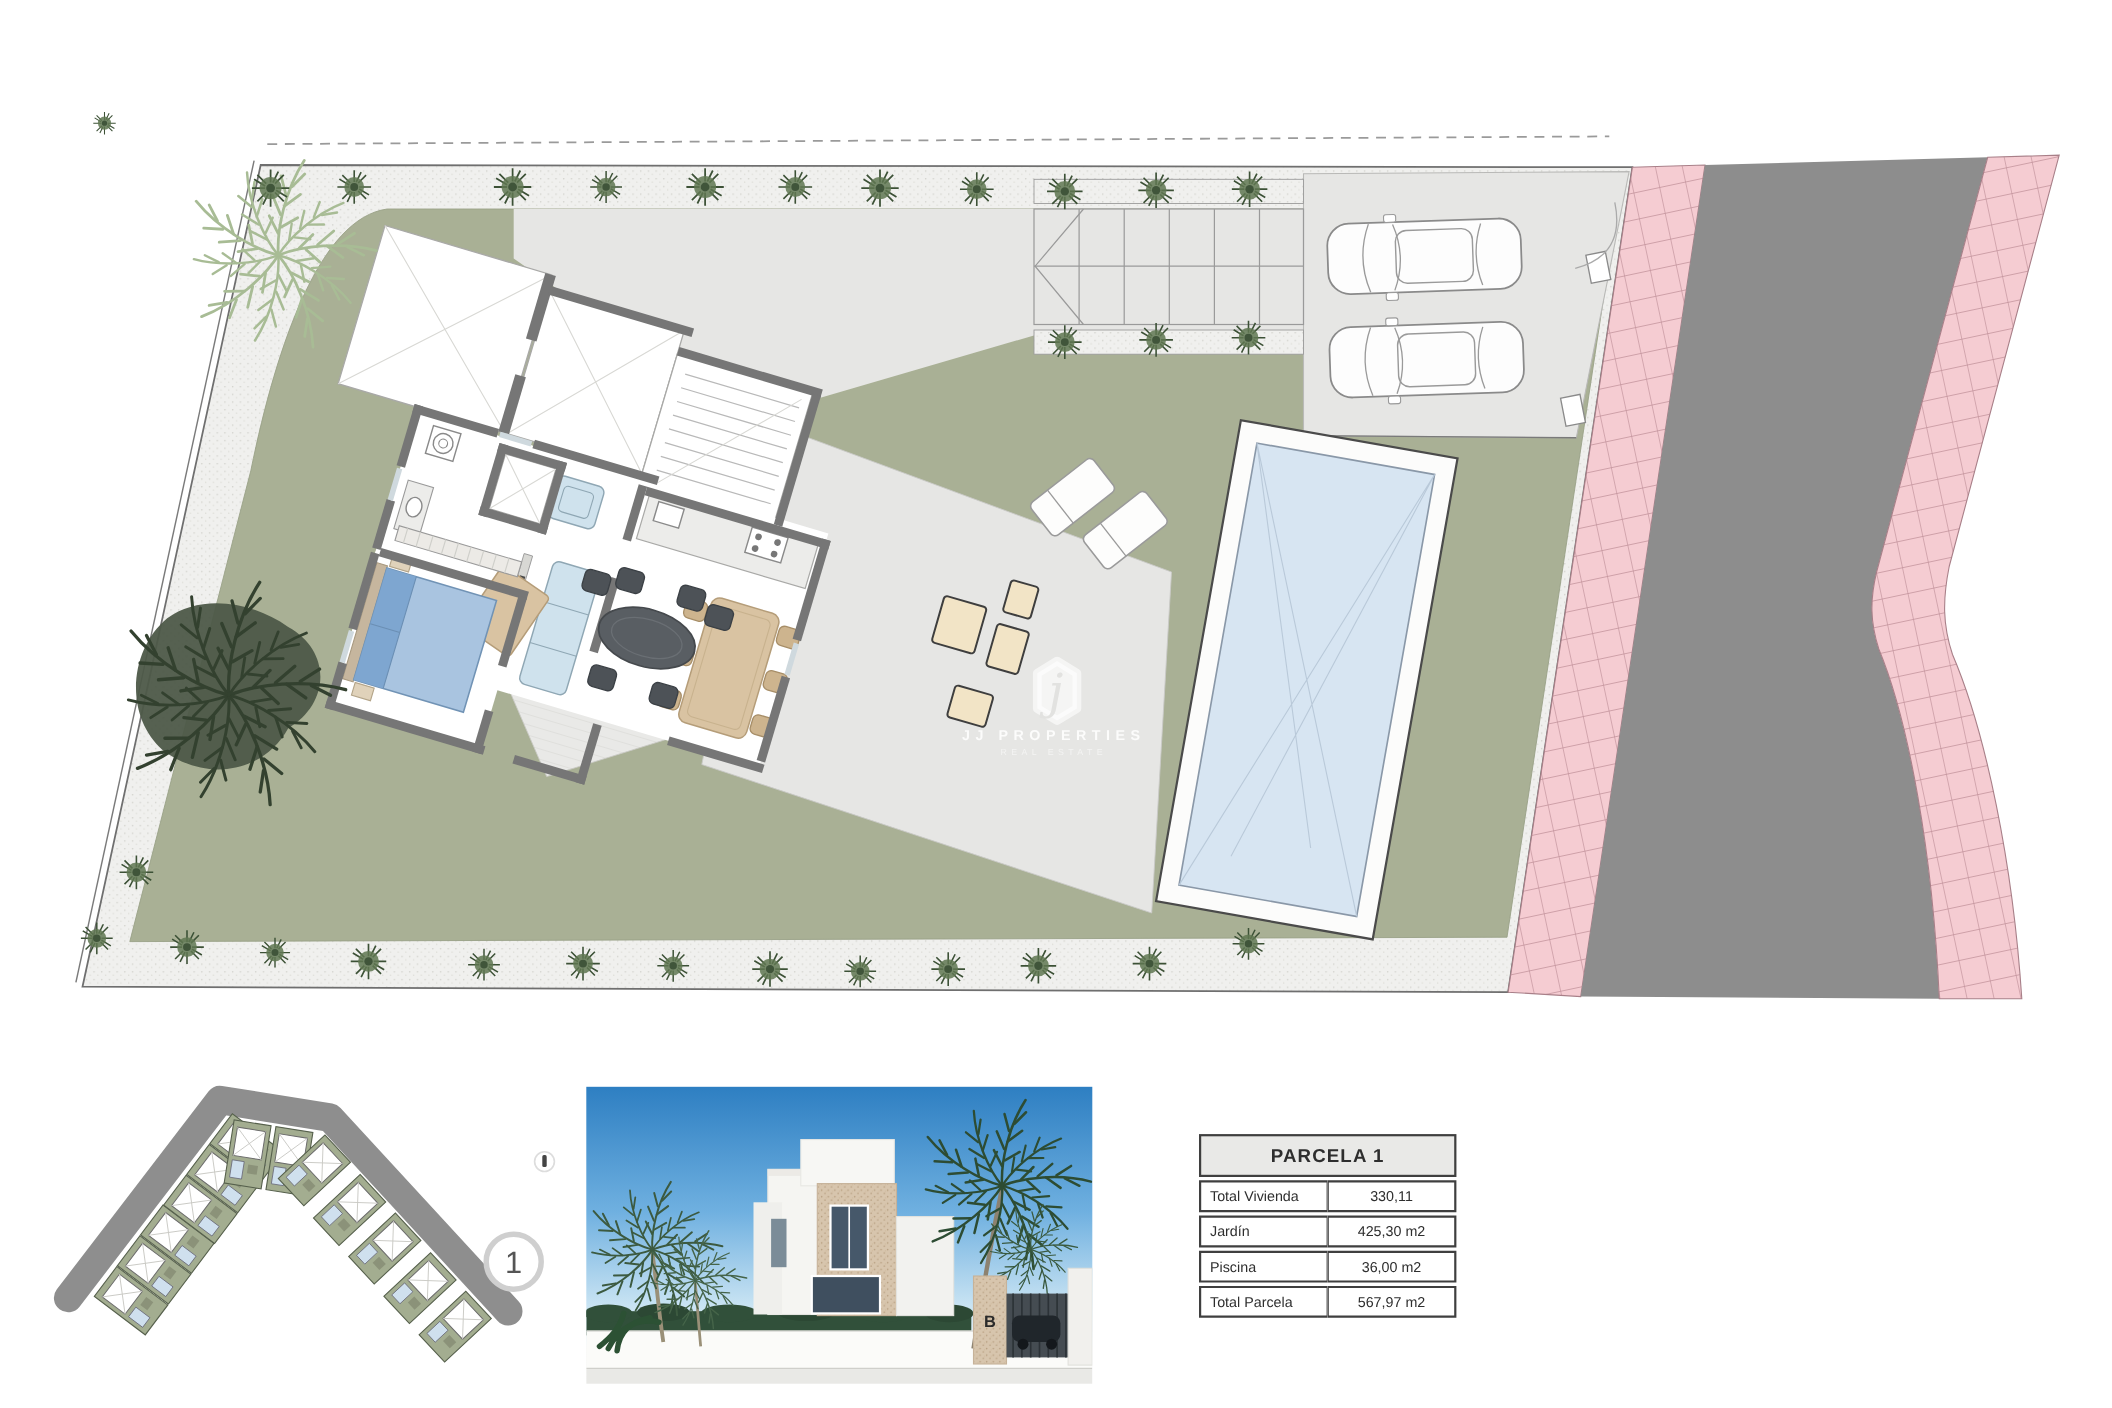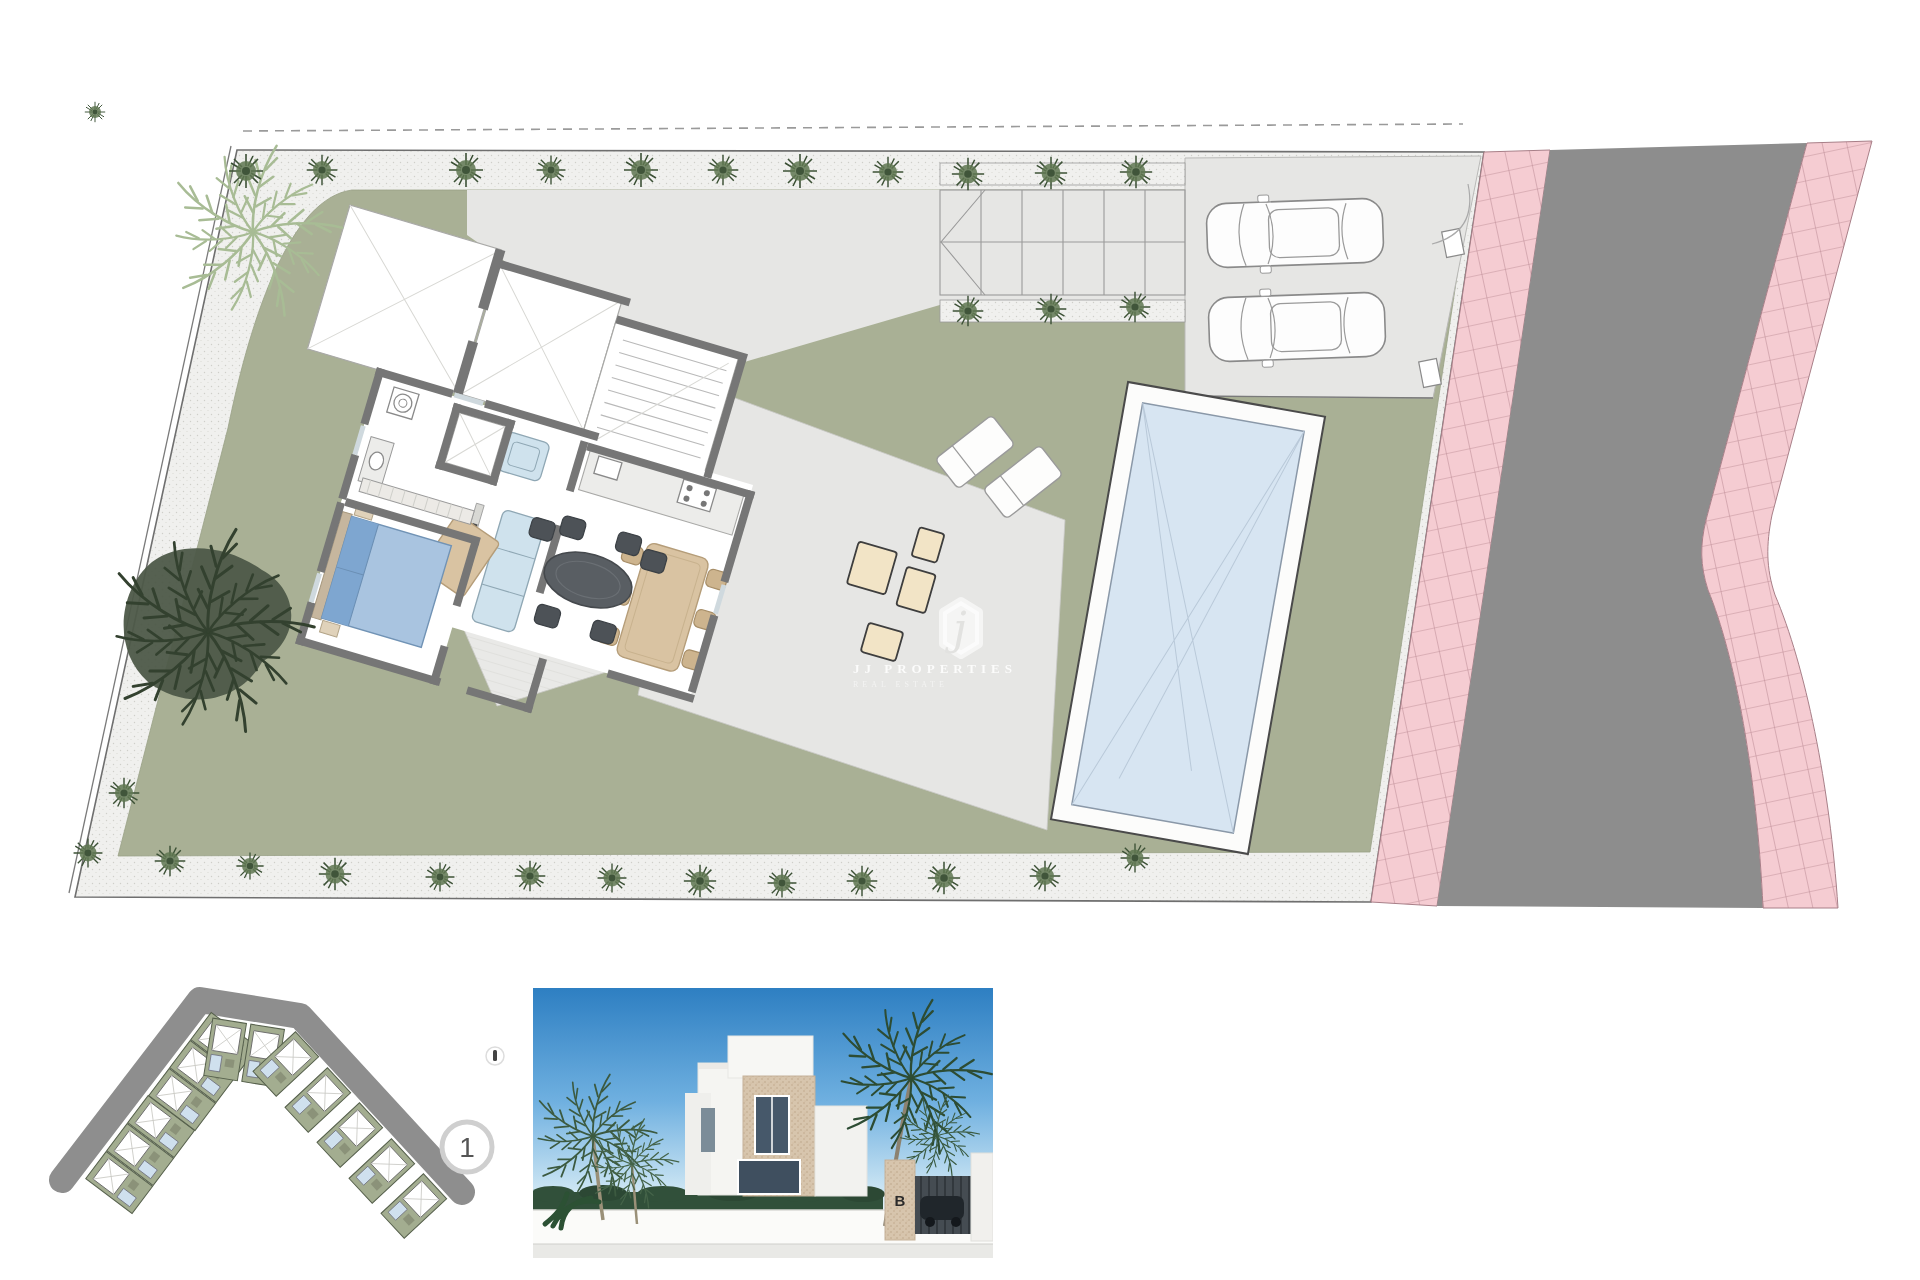--- a/index.html
+++ b/index.html
@@ -47,21 +47,21 @@
   .plot-green{fill:#a3ad90;stroke:#56604c;stroke-width:1;}
   .plot-house{fill:#ffffff;stroke:#6b6b6b;stroke-width:.9;}
   .plot-x{stroke:#c9c9c4;stroke-width:.8;}
   .plot-pool{fill:#cfe0ee;stroke:#667;stroke-width:.7;}
   .plot-dot{fill:#8b9279;}
   .circle1{fill:#ffffff;stroke:#cfcfcf;stroke-width:5;}
   .circle1-txt{font:28px "Liberation Sans",sans-serif;fill:#555;}
   .wm-hex{fill:rgba(255,255,255,.6);stroke:rgba(255,255,255,.6);stroke-width:8;stroke-linejoin:round;}
   .wm-j{font:italic 44px "DejaVu Serif",serif;fill:#e2e2e0;}
   
-  #watermark-text{position:absolute;left:853px;top:661px;width:210px;text-align:left;pointer-events:none;font-family:Liberation Serif, serif;}
+  #watermark-text{position:absolute;left:853px;top:661px;width:210px;text-align:center;pointer-events:none;}
   #watermark-text .l1{font-size:13px;letter-spacing:5px;color:rgba(255,255,255,.85);font-weight:bold;}
   #watermark-text .l2{font-size:8px;letter-spacing:4px;color:rgba(255,255,255,.55);margin-top:3px;}
   
   #photo{position:absolute;left:533px;top:988px;width:460px;height:270px;
          background:linear-gradient(180deg,var(--sky_top,#2e7fc2) 0%,#6fb0e0 42%,var(--sky_bottom,#cfe7f4) 76%,#eef6fa 86%,#f6f6f4 88%);}
   .photo-b{font:bold 15px "Liberation Sans",sans-serif;fill:#2b2b2b;}
   
   #parcel-table{position:absolute;left:1090px;top:1028px;width:234px;border-collapse:separate;
                 border-spacing:0 3px;color:#2e2e2e;}
   #parcel-table th{border:2px solid #3f3f3f;background:#e9e9e7;height:33px;font-size:17px;
@@ -444,14 +444,37 @@
       <rect x="382" y="188" width="58" height="58" fill="#454c52"></rect>
       <path d="M388,188V246 M396,188V246 M404,188V246 M412,188V246 M420,188V246 M428,188V246 M436,188V246" stroke="#2c3237" stroke-width="1.5"></path>
       <rect x="387" y="208" width="44" height="24" rx="7" fill="#20262b"></rect>
       <circle cx="397" cy="234" r="5" fill="#14181c"></circle>
           <circle cx="423" cy="234" r="5" fill="#14181c"></circle>
     </g>
     <rect x="438" y="165" width="22" height="88" fill="#f1f0ed" stroke="#e0e0dc"></rect>
   </svg>
 </div>
 
+<table id="parcel-table">
+  <tbody>
+        <tr>
+          <th colspan="2">PARCELA 1</th>
+        </tr>
+  <tr>
+    <td class="lbl">Total Vivienda</td>
+    <td class="val">330,11</td>
+  </tr>
+  <tr>
+    <td class="lbl">Jardín</td>
+    <td class="val">425,30 m2</td>
+  </tr>
+  <tr>
+    <td class="lbl">Piscina</td>
+    <td class="val">36,00 m2</td>
+  </tr>
+  <tr>
+    <td class="lbl">Total Parcela</td>
+    <td class="val">567,97 m2</td>
+  </tr>
+</tbody>
+    </table>
 
 </div>
 
 </body></html>

